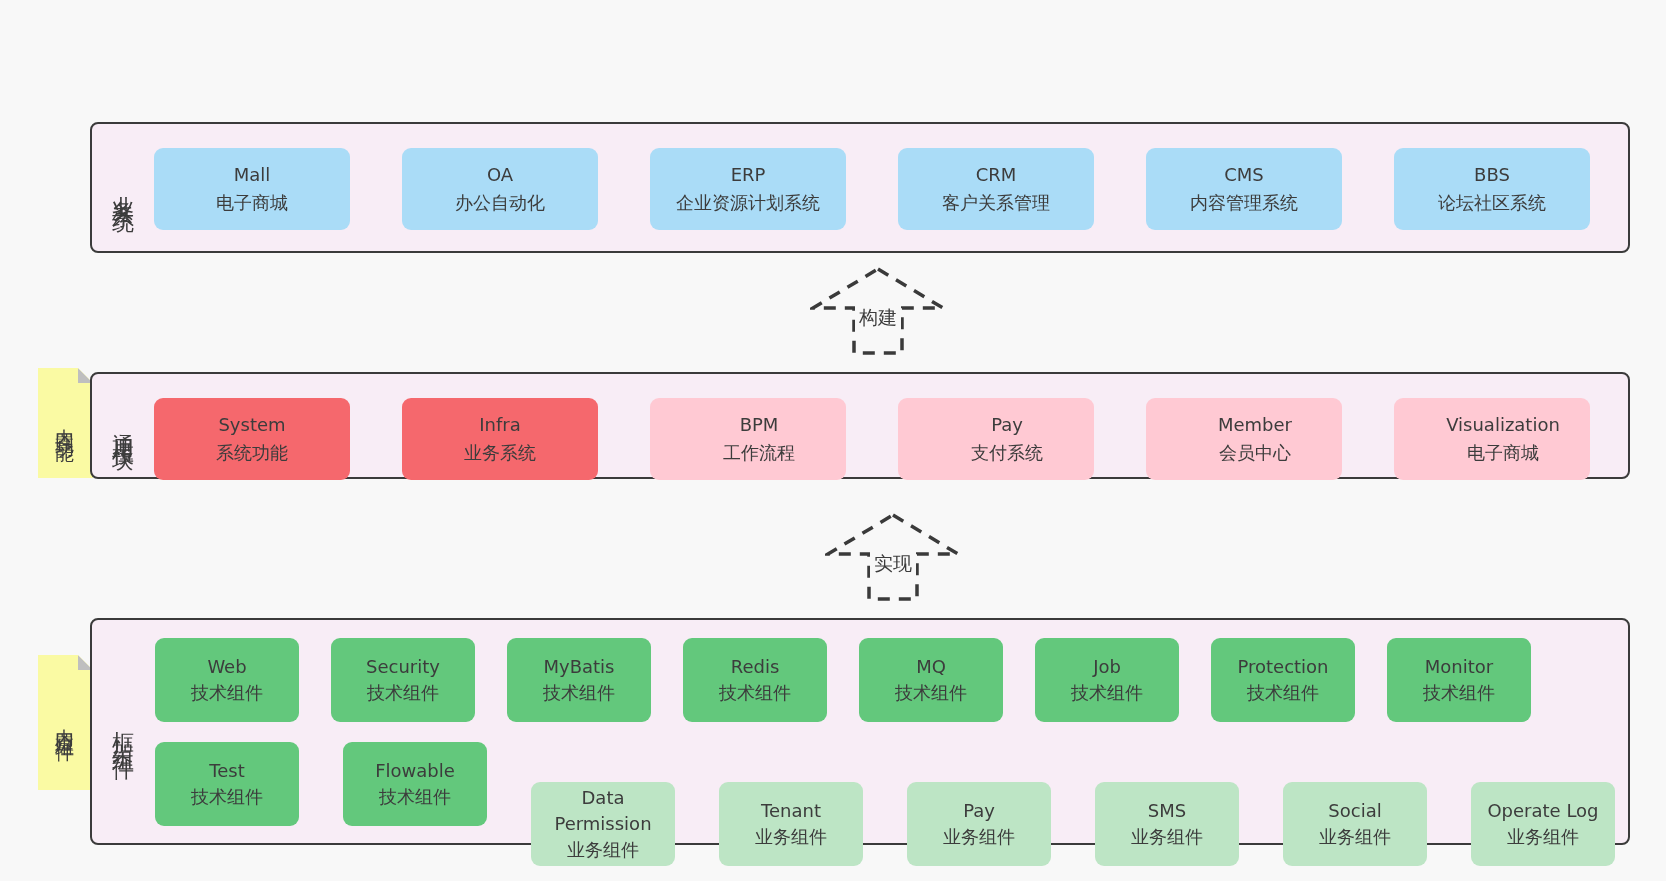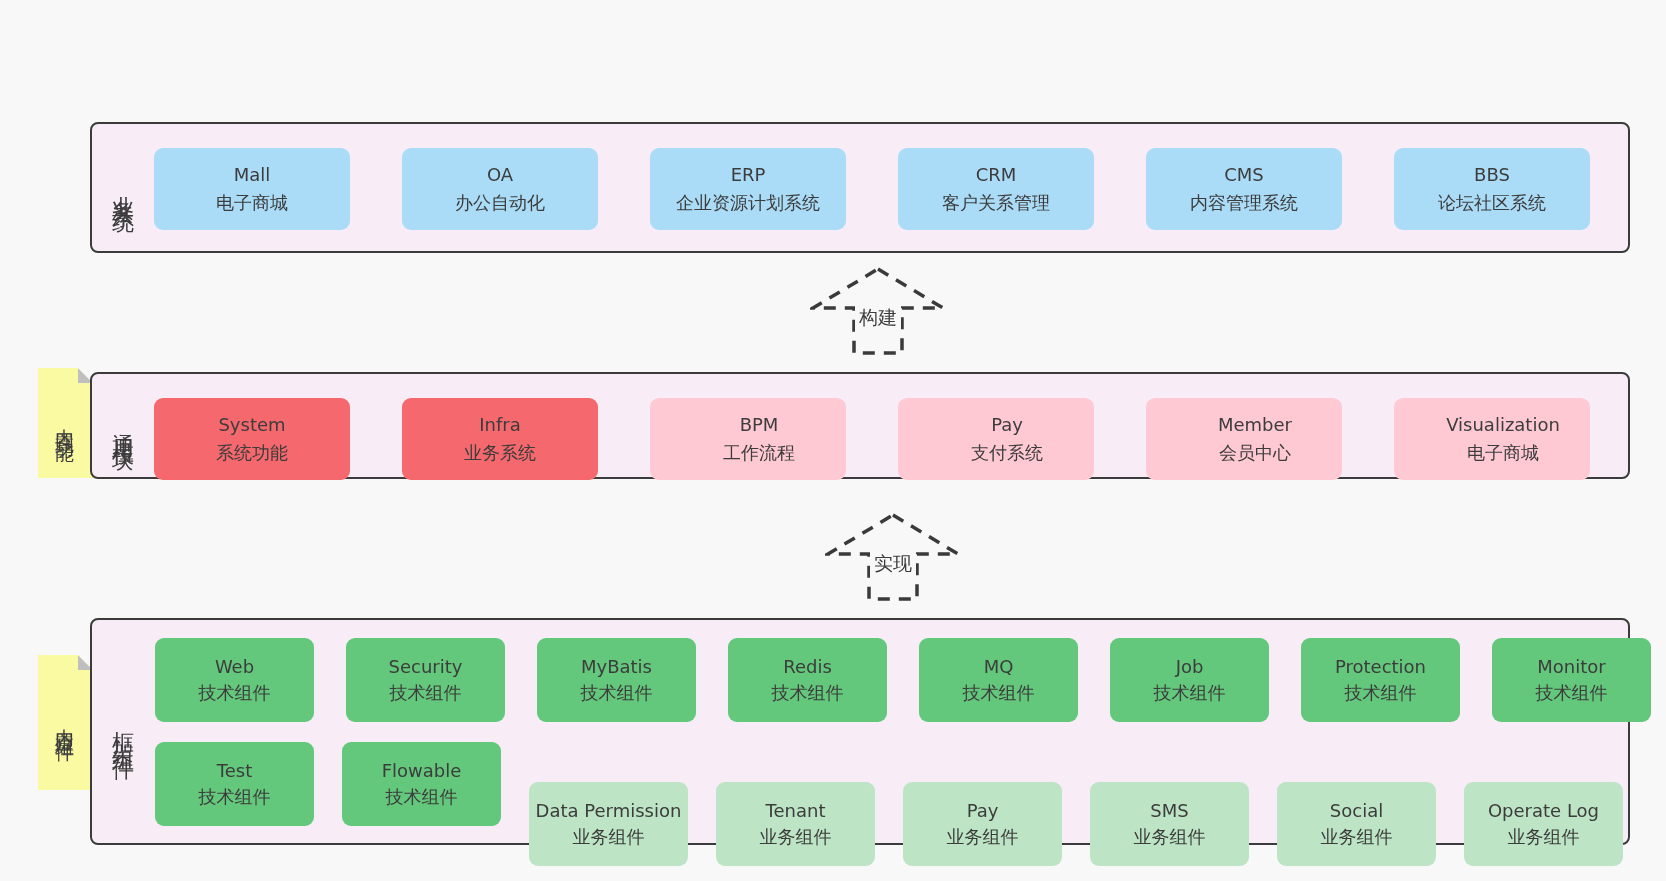--- a/index.html
+++ b/index.html
@@ -52,31 +52,31 @@
     font-size:22px; letter-spacing:5px; white-space:nowrap;
   }
   #panel-components .panel-label { letter-spacing:9px; }
 
   .box-row {
     position:absolute; left:62px;
     display:flex; gap:52px;
   }
   #panel-business .box-row, #panel-modules .box-row { top:24px; }
   #panel-components .row-1 { top:18px;  left:63px; gap:32px; }
-  #panel-components .row-2 { top:122px; left:63px; gap:28px; }
+  #panel-components .row-2 { top:122px; left:63px; gap:44px; }
 
   .box {
     display:flex; flex-direction:column;
     justify-content:center; align-items:center;
     text-align:center;
     border-radius:9px;
     font-size:18px; line-height:1.55;
   }
   #panel-business .box, #panel-modules .box { width:196px; height:82px; }
-  #panel-components .box { width:159px; height:84px; line-height:1.45; }
+  #panel-components .box { width:144px; height:84px; line-height:1.45; }
 
   .blue        { background:var(--blue,#aadcf7); }
   .red         { background:var(--red,#f5686d); }
   .pink        { background:var(--pink,#ffc9d3);padding-left:22px; }
   .green       { background:var(--green,#63c87c); }
   .green-light { background:var(--green-light,#bde5c5);margin-top:40px; }
 
   
   .arrow { position:absolute; width:136px; height:90px; z-index:2; }
   #arrow-build { left:810px; top:266px; }

